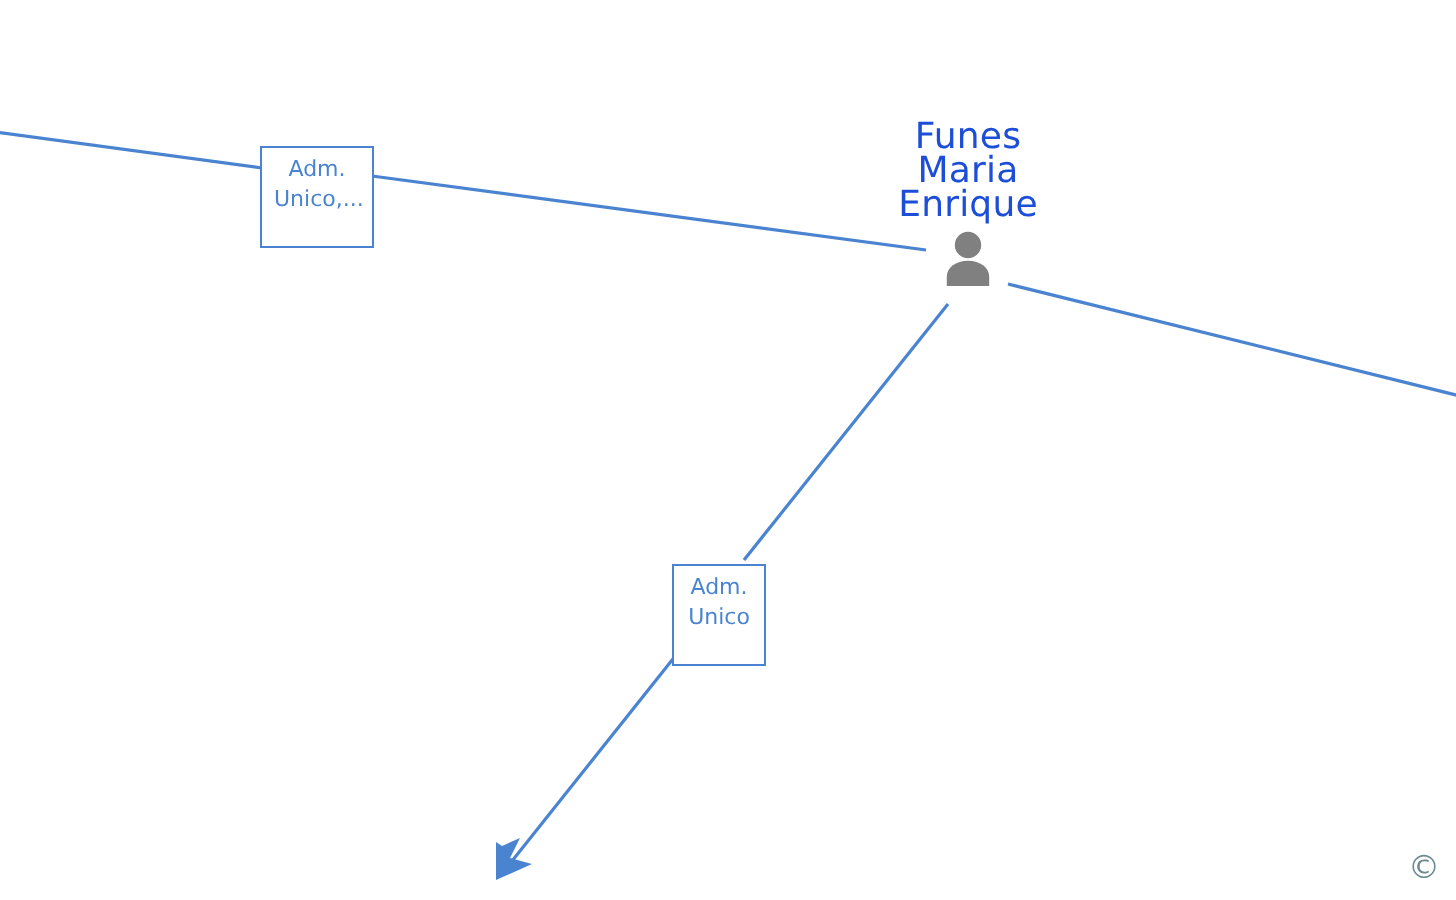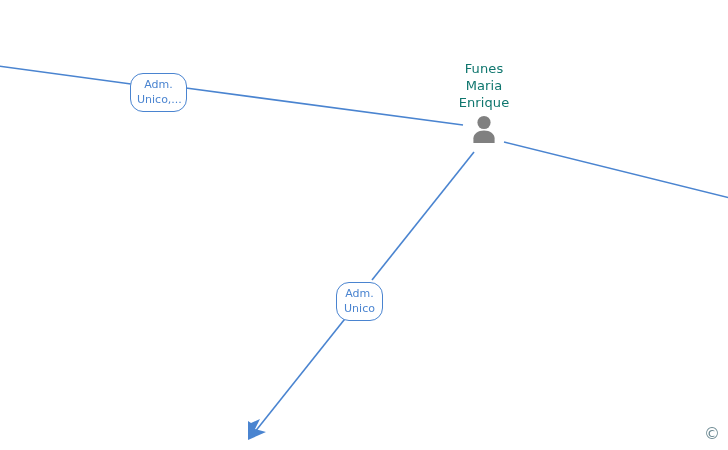--- a/index.html
+++ b/index.html
@@ -29,45 +29,45 @@
 
   
   .person-node {
     position: absolute;
     left: 432px;
     top: 60px;
     width: 104px;
     text-align: center;
   }
   .person-node-label {
-    font-size: 13px;
+    font-size: 18px;
     line-height: 17px;
-    color: #0f766e;
+    color: #1d4ed8;
     white-space: pre-line;
     letter-spacing: 0.1px;
   }
   .person-node-icon {
     width: 30px;
     height: 30px;
     margin: 3px auto 0 auto;
     display: block;
   }
 
   
   .edge-label {
     position: absolute;
     box-sizing: border-box;
     background: #ffffff;
     border: 1px solid #4a84d0;
-    border-radius: 13px;
+    border-radius: 0;
     color: #4a84d0;
     font-size: 11px;
     line-height: 15px;
     text-align: center;
-    padding: 3px 6px 4px 6px;
+    padding: 3px 6px 16px 6px;
     white-space: pre-line;
     z-index: 3;
   }
   #edge-label-1 {
     left: 130px;
     top: 73px;
     width: 57px;
   }
   #edge-label-2 {
     left: 336px;

